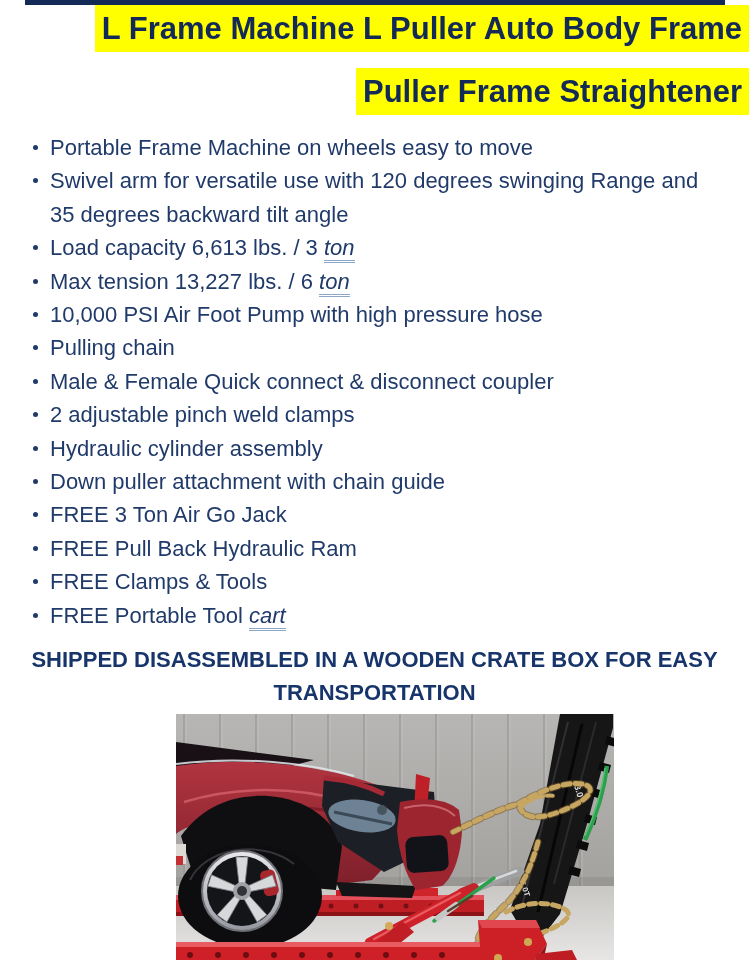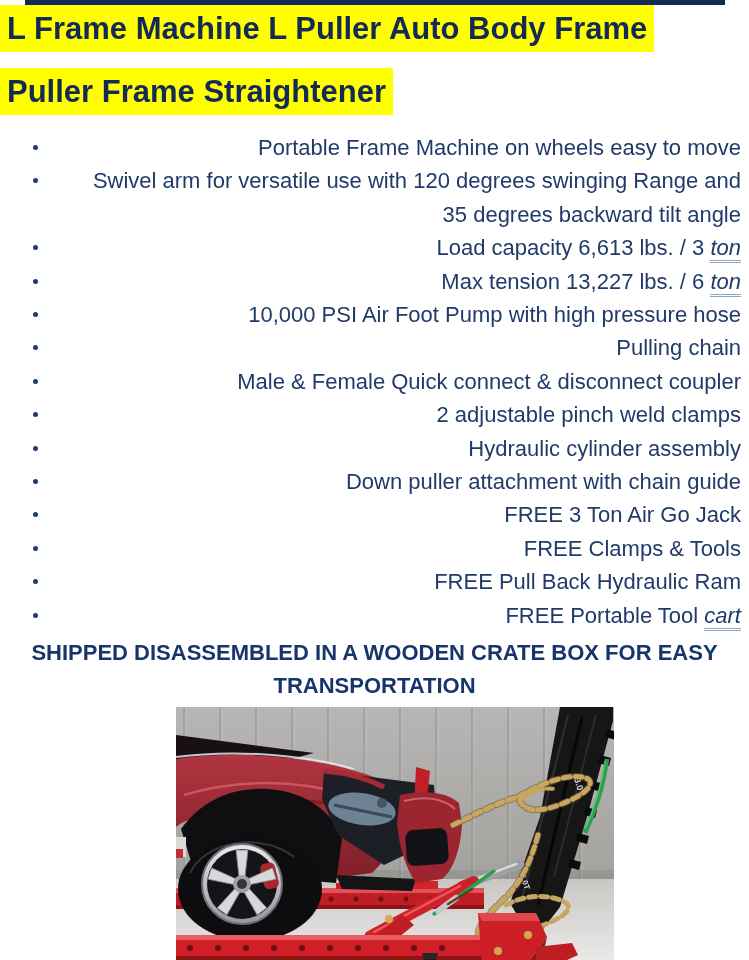--- a/index.html
+++ b/index.html
@@ -3,39 +3,39 @@
 <meta charset="utf-8">
 <style>
   html,body{margin:0;padding:0;}
   body{
     width:749px;height:960px;background:#ffffff;overflow:hidden;
     font-family:"Liberation Sans", sans-serif;
   }
   .top-strip{
     width:700px;height:5px;margin:0 auto;background:#132a56;
   }
-  .title-line{text-align:left;line-height:47px;}
+  .title-line{text-align:right;line-height:47px;}
   .title-line .hl{
     display:inline-block;background:#ffff00;color:#132a56;
     font-weight:bold;font-size:31px;padding:0 7px;
   }
   .title-line.second{margin-top:11px;}
   ul.features{
     list-style:none;margin:11px 0 0 0;padding:0 8px 0 50px;
-    color:#203a6a;font-size:22px;line-height:33.4px;text-align:right;
+    color:#203a6a;font-size:22px;line-height:33.4px;
   }
   ul.features li{position:relative;white-space:pre-wrap;}
   ul.features li::before{
     content:"";position:absolute;left:-17px;top:14px;
     width:5px;height:5px;border-radius:50%;background:#203a6a;
   }
   .u2{border-bottom:3px double #8ca7c8;font-style:italic;}
   .note{
     text-align:center;font-weight:bold;color:#17356a;
-    font-size:22px;line-height:33px;margin-top:4px;
+    font-size:22px;line-height:33px;margin-top:11px;
   }
   .photo{
     width:438px;height:267px;margin:5px 0 0 176px;display:block;
   }
   .photo svg{display:block;width:438px;height:267px;}
 </style>
 </head>
 <body>
 
 <div class="top-strip"></div>
@@ -53,22 +53,22 @@
 35 degrees backward tilt angle</span></li>
     <li><span>Load capacity 6,613 lbs. / 3 </span><span class="u2">ton</span></li>
     <li><span>Max tension 13,227 lbs. / 6 </span><span class="u2">ton</span></li>
     <li><span>10,000 PSI Air Foot Pump with high pressure hose</span></li>
     <li><span>Pulling chain</span></li>
     <li><span>Male &amp; Female Quick connect &amp; disconnect coupler</span></li>
     <li><span>2 adjustable pinch weld clamps</span></li>
     <li><span>Hydraulic cylinder assembly</span></li>
     <li><span>Down puller attachment with chain guide</span></li>
     <li><span>FREE 3 Ton Air Go Jack</span></li>
+    <li><span>FREE Pull Back Hydraulic Ram</span></li>
     <li><span>FREE Clamps &amp; Tools</span></li>
-    <li><span>FREE Pull Back Hydraulic Ram</span></li>
     <li><span>FREE Portable Tool </span><span class="u2">cart</span></li>
   </ul>
 
 <div class="note">
   <div>SHIPPED DISASSEMBLED IN A WOODEN CRATE BOX FOR EASY</div>
   <div>TRANSPORTATION</div>
 </div>
 
 <div class="photo">
   <svg viewBox="0 0 438 267" xmlns="http://www.w3.org/2000/svg">

